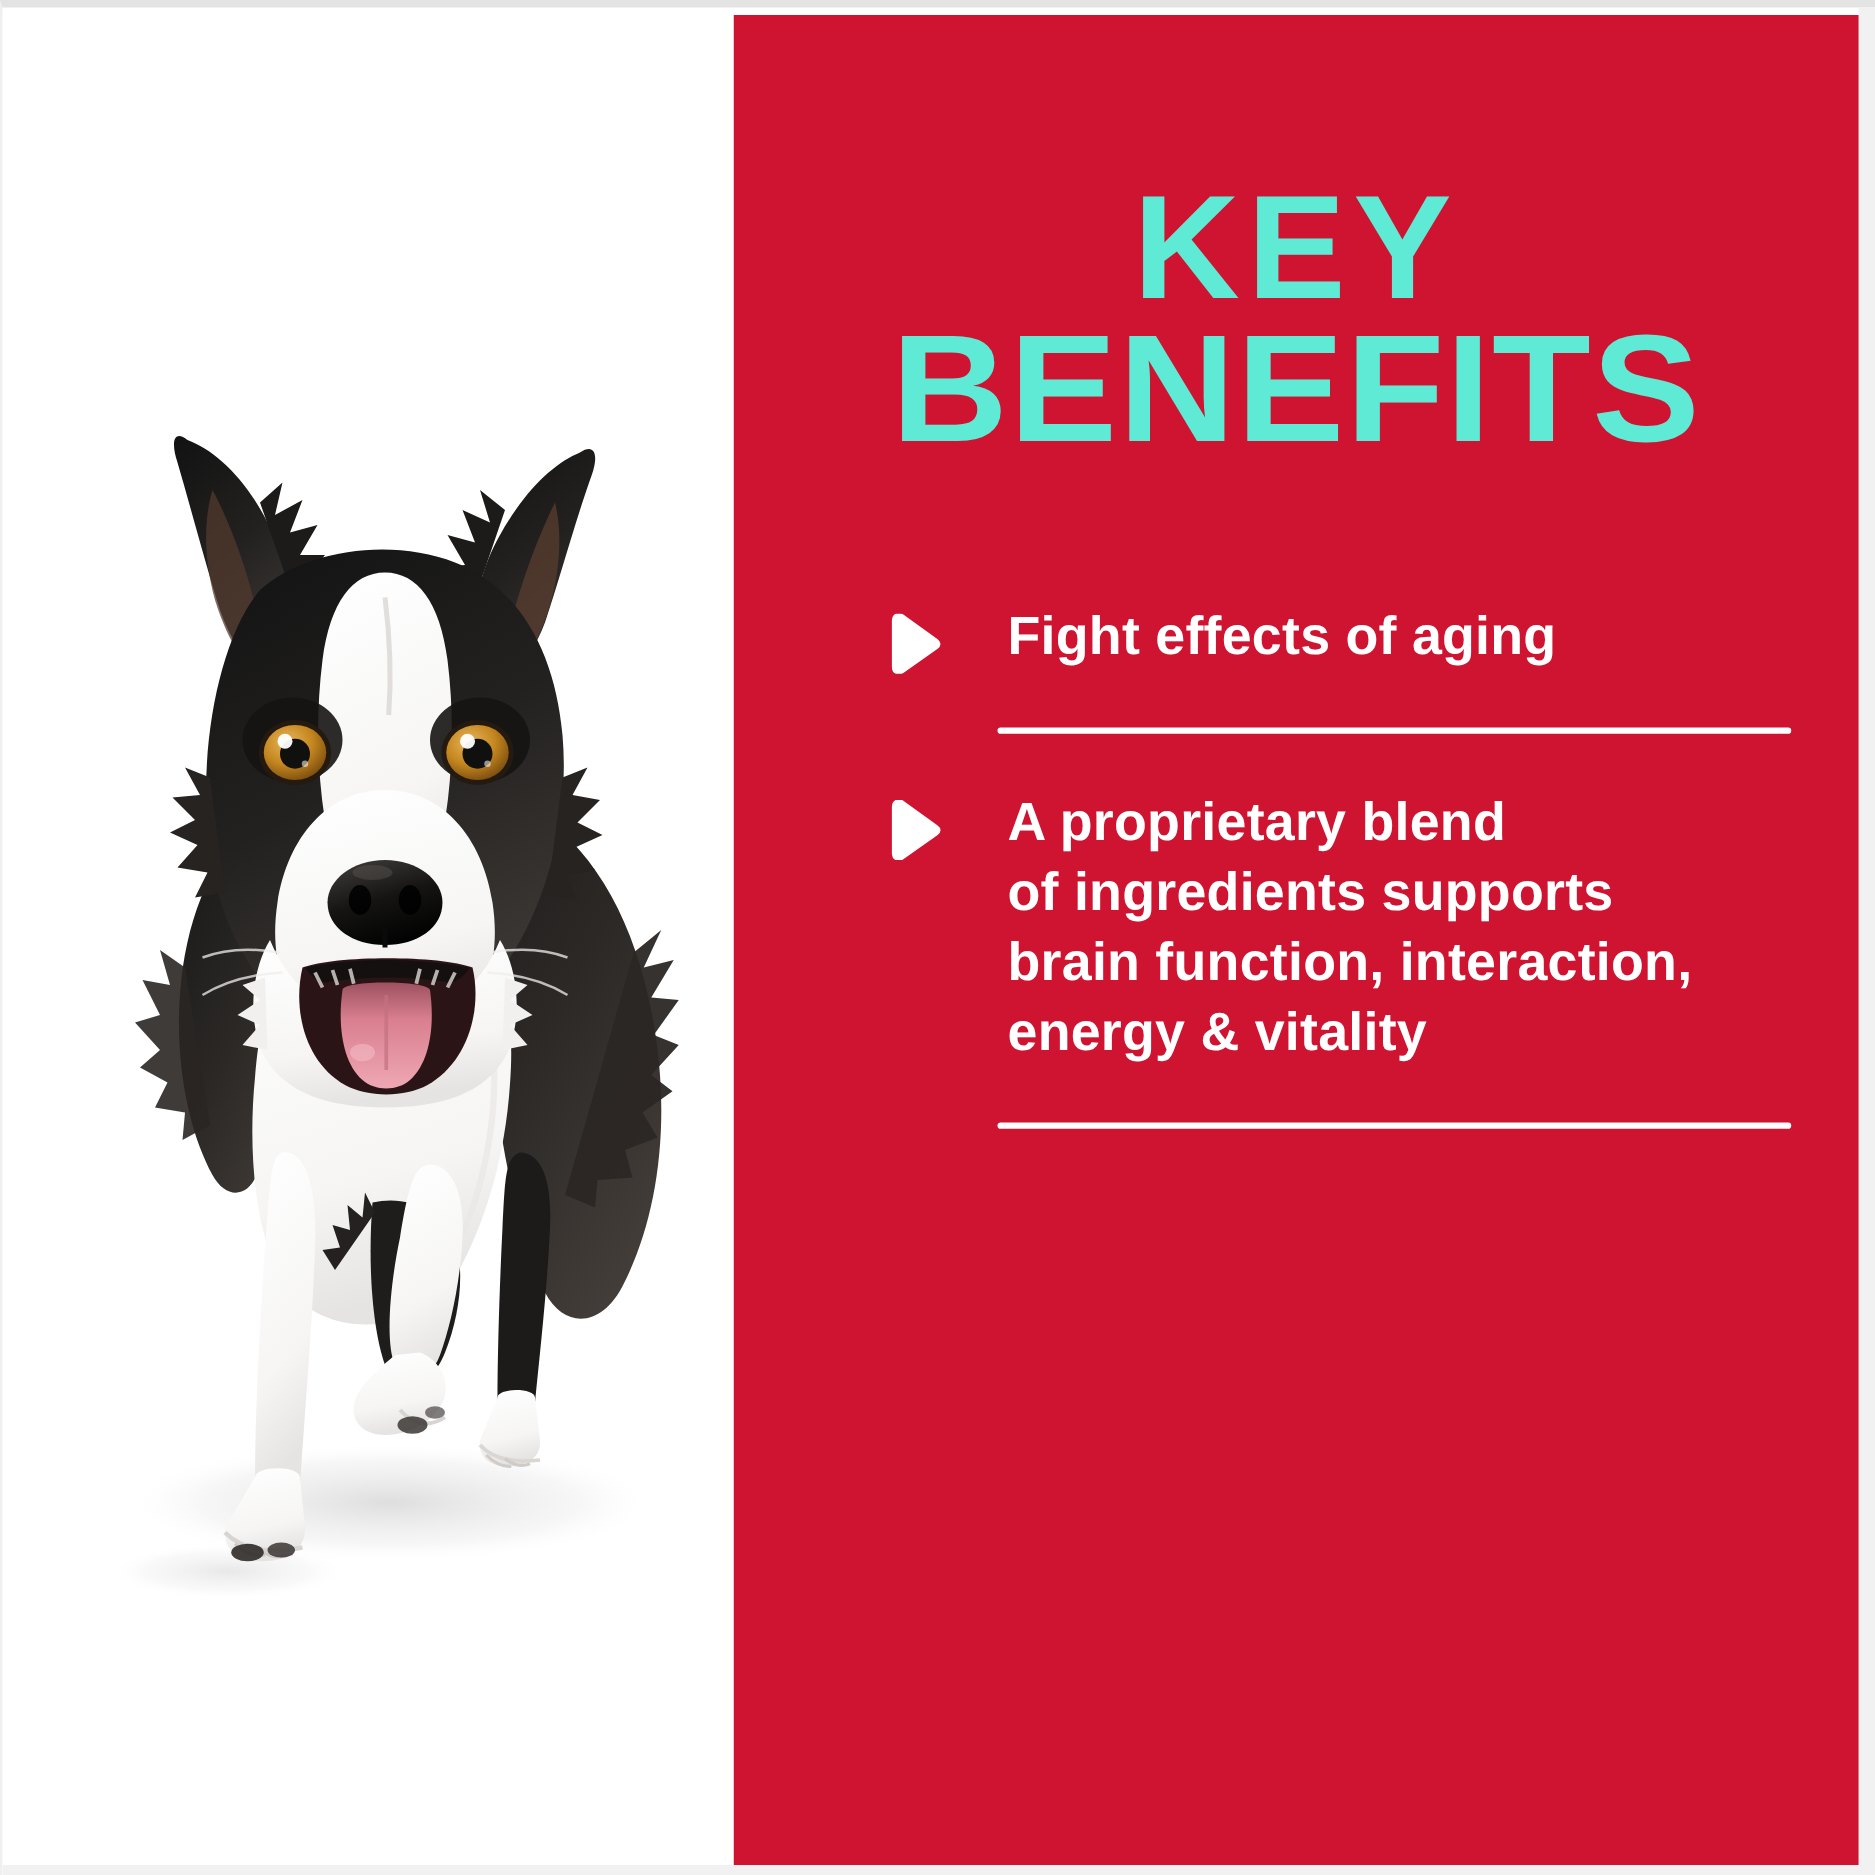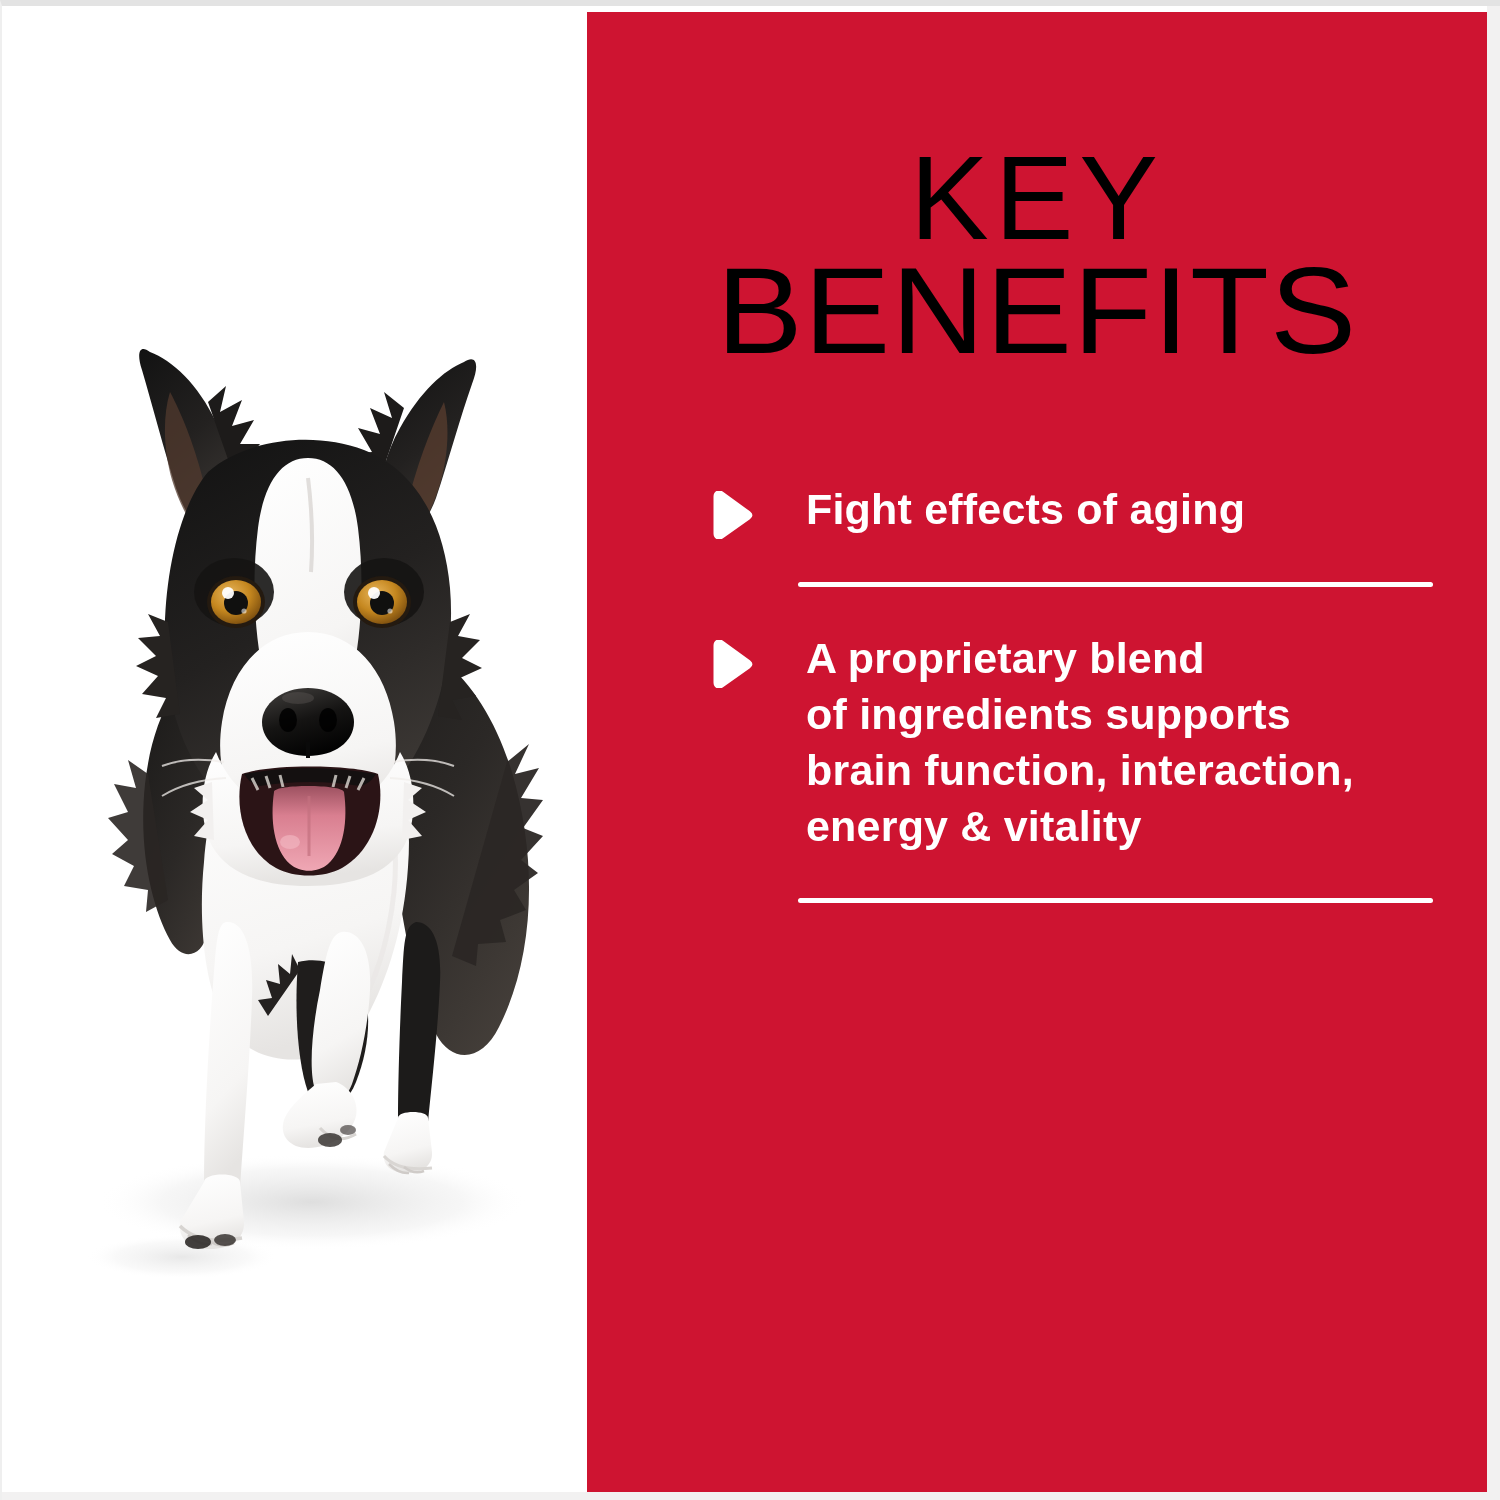--- a/index.html
+++ b/index.html
@@ -49,22 +49,22 @@
     position:absolute;
     left:0; bottom:0; width:1500px; height:8px;
     background:#f2f1f1;
   }
 
   .title{
     position:absolute;
     left:0; top:130px;
     width:900px;
     text-align:center;
-    color:#000000;
-    font-weight:400;
+    color:#5eead4;
+    font-weight:700;
     line-height:0.95;
     letter-spacing:0.5px;
   }
   .title .line1{
     display:block;
     font-size:118px;
     letter-spacing:6px;
   }
   .title .line2{
     display:block;

